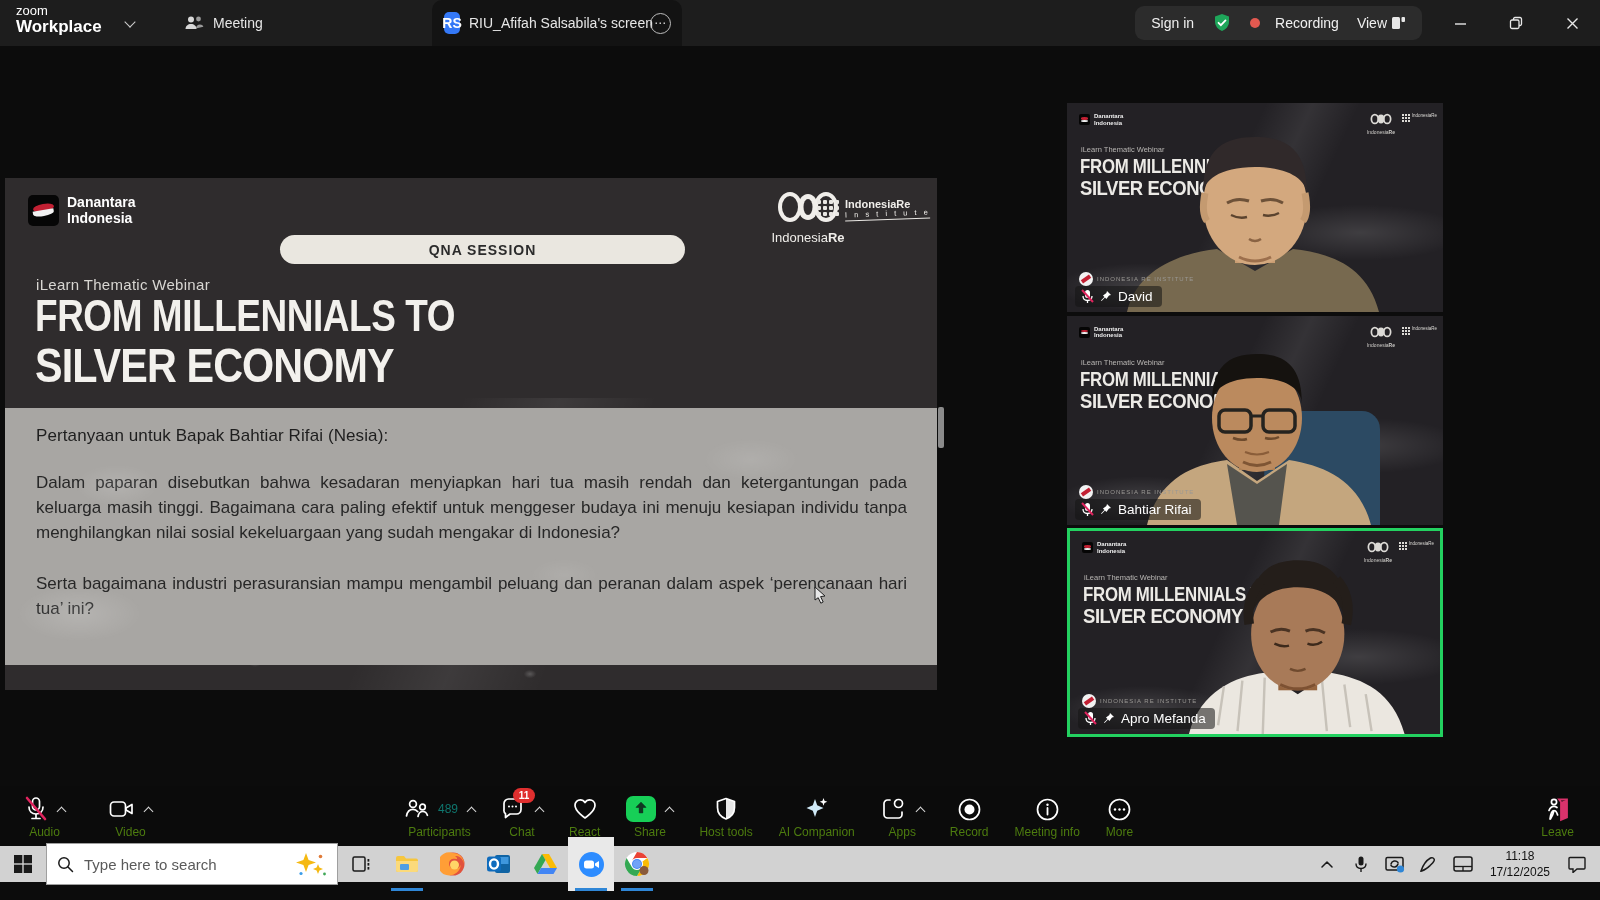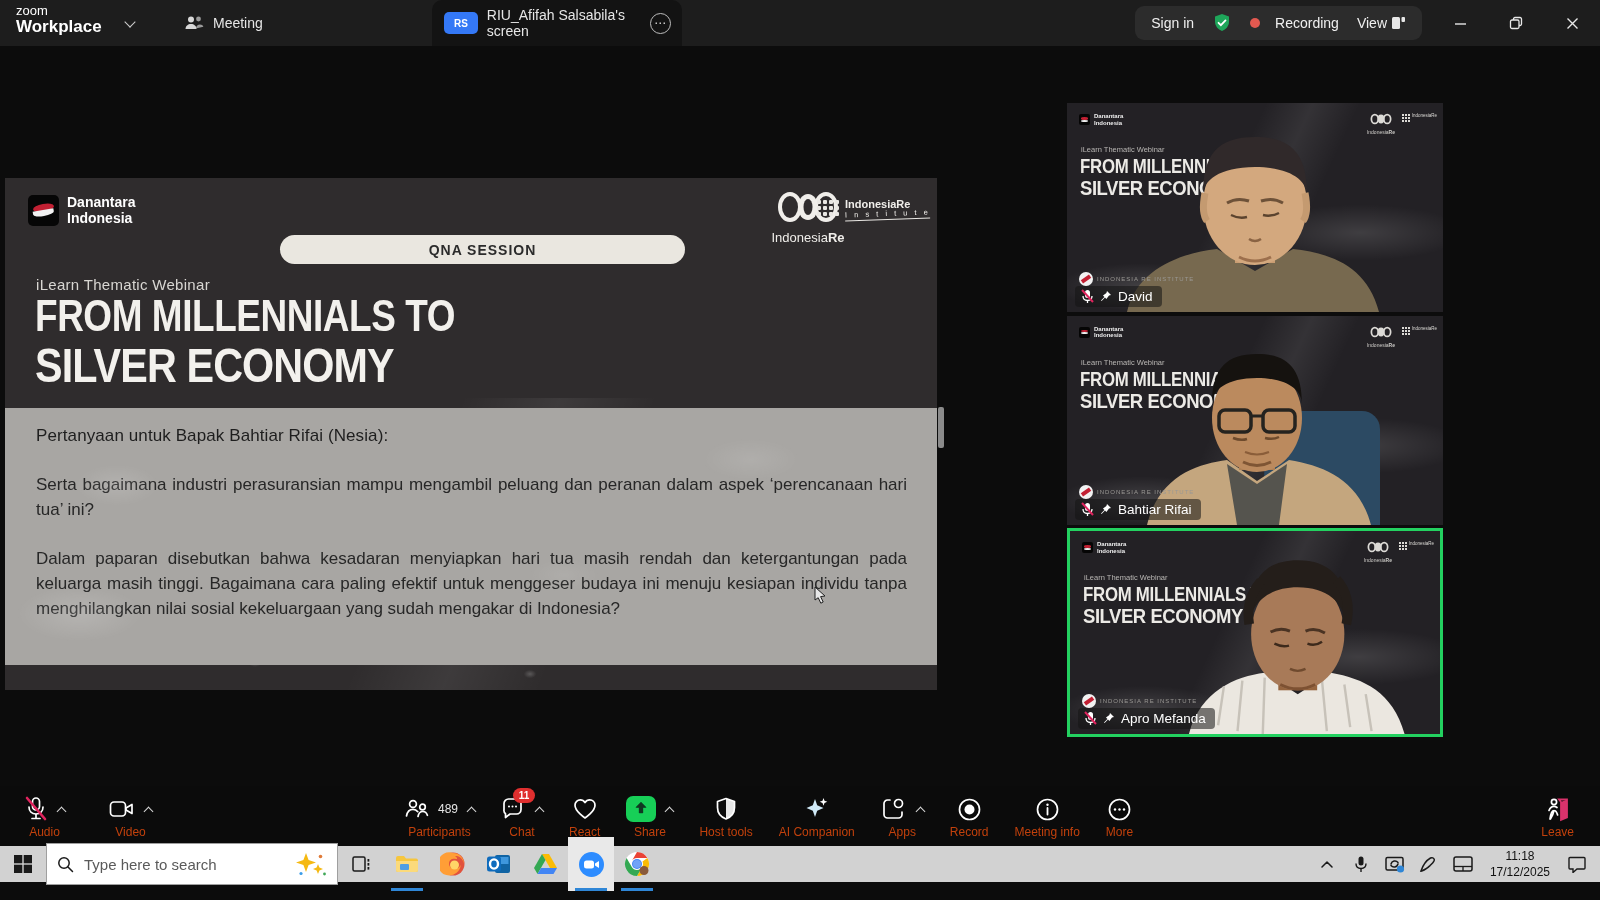--- a/index.html
+++ b/index.html
@@ -10,22 +10,22 @@
   
   .titlebar { position:absolute; left:0; top:0; width:1600px; height:46px; background:#1d1d1d; }
   .brand { position:absolute; left:16px; top:4px; color:#fff; line-height:1.05; cursor:default; }
   .brand .b-top { font-size:13px; font-weight:400; }
   .brand .b-bottom { font-size:17px; font-weight:700; }
   .brand-caret { position:absolute; left:126px; top:18px; width:8px; height:8px;
     border-left:1.6px solid #cfcfcf; border-top:1.6px solid #cfcfcf; transform:rotate(225deg); }
   .tab { position:absolute; top:0; height:46px; display:flex; align-items:center; gap:9px; color:#e6e6e6; font-size:14px; }
   .tab.meeting { left:170px; padding:0 14px; }
   .tab.screen { left:432px; width:250px; background:#131313; border-radius:10px 10px 0 0; padding:0 12px; }
-  .tab-avatar { width:34px; height:22px; border-radius:5px; background:#3478f6; color:#fff;
-    font-size:10px; font-weight:700; display:flex; align-items:center; justify-content:center; }
+  .tab-avatar { width:16px; height:22px; border-radius:5px; background:#3478f6; color:#fff;
+    font-size:14px; font-weight:700; display:flex; align-items:center; justify-content:center; }
   .tab-more { position:absolute; left:650px; top:13px; width:21px; height:21px; border:1.4px solid #bdbdbd;
     border-radius:50%; color:#dedede; font-size:12px; line-height:18px; text-align:center; letter-spacing:0.5px;}
   .signin-cluster { position:absolute; right:178px; top:6px; height:34px; background:#2c2c2c; border-radius:9px;
     display:flex; align-items:center; gap:18px; padding:0 16px; color:#f0f0f0; font-size:14px; }
   .rec-wrap { display:flex; align-items:center; gap:15px; }
   .rec-dot { width:10px; height:10px; border-radius:50%; background:#e25950; }
   .view-wrap { display:flex; align-items:center; gap:4px; }
   .win-controls { position:absolute; right:0; top:0; height:46px; display:flex; }
   .win-btn { width:56px; height:46px; display:flex; align-items:center; justify-content:center; }
   .win-btn svg { stroke:#e8e8e8; }
@@ -114,27 +114,27 @@
   .wm-logo i { position:absolute; left:2px; top:5px; width:10px; height:4px; background:#c22033; transform:rotate(-35deg); }
   .wm-text { color:#9a9894; font-size:6px; letter-spacing:1px; }
   .name-label { position:absolute; left:8px; bottom:5px; display:flex; align-items:center; gap:6px;
     background:rgba(20,20,20,.55); border-radius:4px; padding:3px 9px 3px 6px; }
   .name-text { color:#fff; font-size:13.5px; }
 
   
   .toolbar { position:absolute; left:0; top:786px; width:1600px; height:60px; background:#0b0b0b; }
   .tb-btn { display:flex; flex-direction:column; align-items:center; justify-content:flex-start; color:#fff; cursor:default; }
   .tb-iconrow { position:relative; height:30px; display:flex; align-items:center; gap:6px; }
-  .tb-label { font-size:12px; color:#c2410c; margin-top:1px; white-space:nowrap; }
+  .tb-label { font-size:12px; color:#4d7c0f; margin-top:1px; white-space:nowrap; }
   .tb-caret { width:7px; height:7px; border-left:1.6px solid #d9d9d9; border-top:1.6px solid #d9d9d9;
     transform:rotate(45deg); margin-left:4px; margin-top:4px; }
   .tb-left { position:absolute; left:24px; top:8px; display:flex; gap:44px; }
   .tb-center { position:absolute; left:404px; top:8px; display:flex; gap:26px; }
   .tb-right { position:absolute; right:26px; top:8px; }
-  .tb-count { font-size:12px; color:#e5e5e5; margin-left:2px; }
+  .tb-count { font-size:12px; color:#0f766e; margin-left:2px; }
   .chat-badge { position:absolute; top:-6px; left:12px; min-width:22px; height:15px; background:#e02f2f;
     border-radius:8px; color:#fff; font-size:10px; font-weight:700; display:flex; align-items:center; justify-content:center; padding:0 4px; }
   .share-chip { width:30px; height:26px; border-radius:7px; background:#17cf57; display:flex; align-items:center; justify-content:center; }
 
   
   .taskbar { position:absolute; left:0; top:846px; width:1600px; height:36px; background:#d2d2d2;
     display:flex; align-items:center; }
   .tb-start { width:46px; height:54px; display:flex; align-items:center; justify-content:center; }
   .search-box { width:292px; height:42px; background:#fff; border:1px solid #9f9f9f; display:flex;
     align-items:center; gap:10px; padding:0 10px; }
@@ -266,22 +266,22 @@
           <div class="t2">I n s t i t u t e</div>
         </div>
       </div>
 
       <div class="eyebrow">iLearn Thematic Webinar</div>
       <div class="slide-title1">FROM MILLENNIALS TO</div>
       <div class="slide-title2">SILVER ECONOMY</div>
 
       <div class="question-panel">
         <div class="q-heading">Pertanyaan untuk Bapak Bahtiar Rifai (Nesia):</div>
+        <div class="q-para">Dalam paparan disebutkan bahwa kesadaran menyiapkan hari tua masih rendah dan ketergantungan pada keluarga masih tinggi. Bagaimana cara paling efektif untuk menggeser budaya ini menuju kesiapan individu tanpa menghilangkan nilai sosial kekeluargaan yang sudah mengakar di Indonesia?</div>
         <div class="q-para second">Serta bagaimana industri perasuransian mampu mengambil peluang dan peranan dalam aspek ‘perencanaan hari tua’ ini?</div>
-        <div class="q-para">Dalam paparan disebutkan bahwa kesadaran menyiapkan hari tua masih rendah dan ketergantungan pada keluarga masih tinggi. Bagaimana cara paling efektif untuk menggeser budaya ini menuju kesiapan individu tanpa menghilangkan nilai sosial kekeluargaan yang sudah mengakar di Indonesia?</div>
       </div>
     </div>
 
     <div class="scroll-thumb" style="top:361px;"></div>
 
     <svg class="cursor" style="top:540px;" width="16" height="20" viewBox="0 0 16 20">
       <path d="M2 1l10 9-4.4.6 2.6 5.4-2.4 1.2-2.6-5.5L2 14z" fill="#e8e8e8" stroke="#222" stroke-width="1"></path>
     </svg>
 
     <div class="tiles" style="top:57px;">

